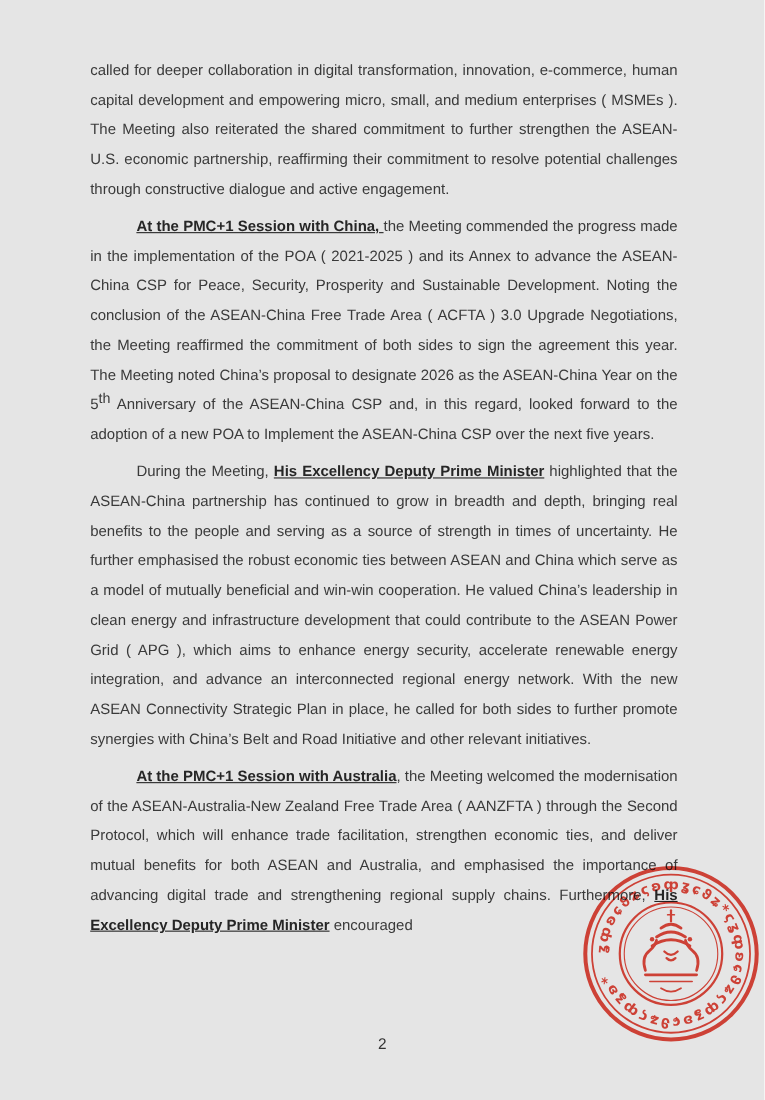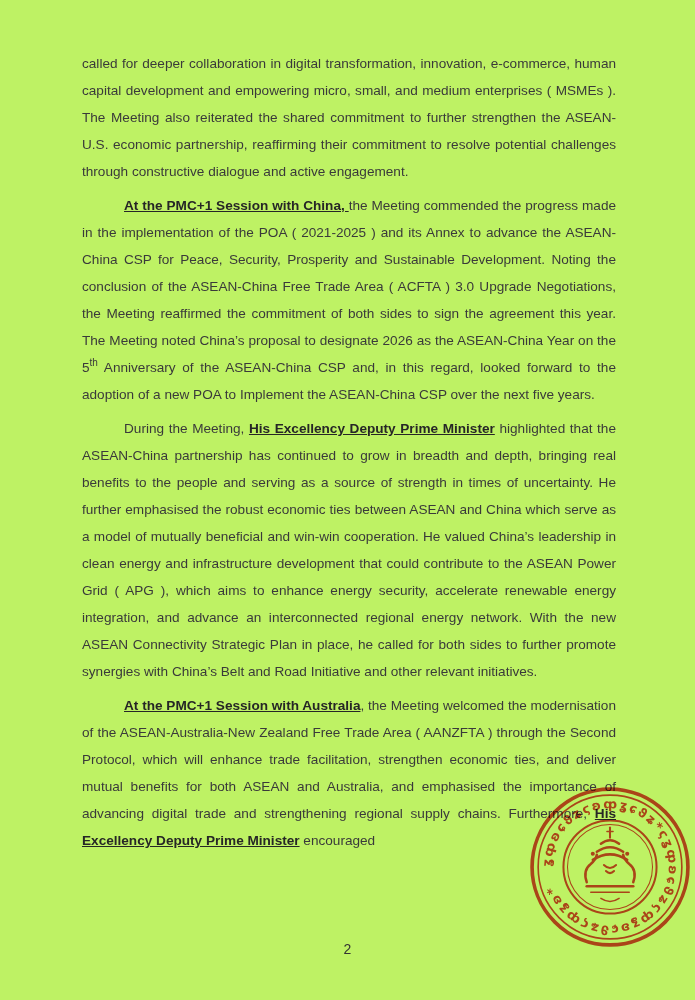--- a/index.html
+++ b/index.html
@@ -5,36 +5,36 @@
   html, body {
     margin: 0; padding: 0;
     width: 695px; height: 1000px;
     overflow: hidden;
     background: #fdfdfc;
     font-family: "Liberation Sans", sans-serif;
   }
   .page {
     position: relative;
     width: 695px; height: 1000px;
-    background: #bef264;
+    background: #e5e5e5;
   }
   .doc-body {
     position: absolute;
     left: 82px; top: 50px;
     width: 534px;
     color: #3a3a3a;
     font-size: 13.6px;
     line-height: 27px;
     text-align: justify;
     text-justify: inter-word;
   }
   .para { margin: 0 0 7px 0; }
   .para.indent { text-indent: 42px; }
   .b { font-weight: bold; color: #262626; text-decoration: underline; }
-  sup { font-size: 10px; line-height: 0; }
+  sup { font-size: 13px; line-height: 0; }
   .page-number {
     position: absolute;
     top: 941px; left: 0;
     width: 695px;
     text-align: center;
     font-size: 14px;
     color: #333;
   }
   .stamp {
     position: absolute;

